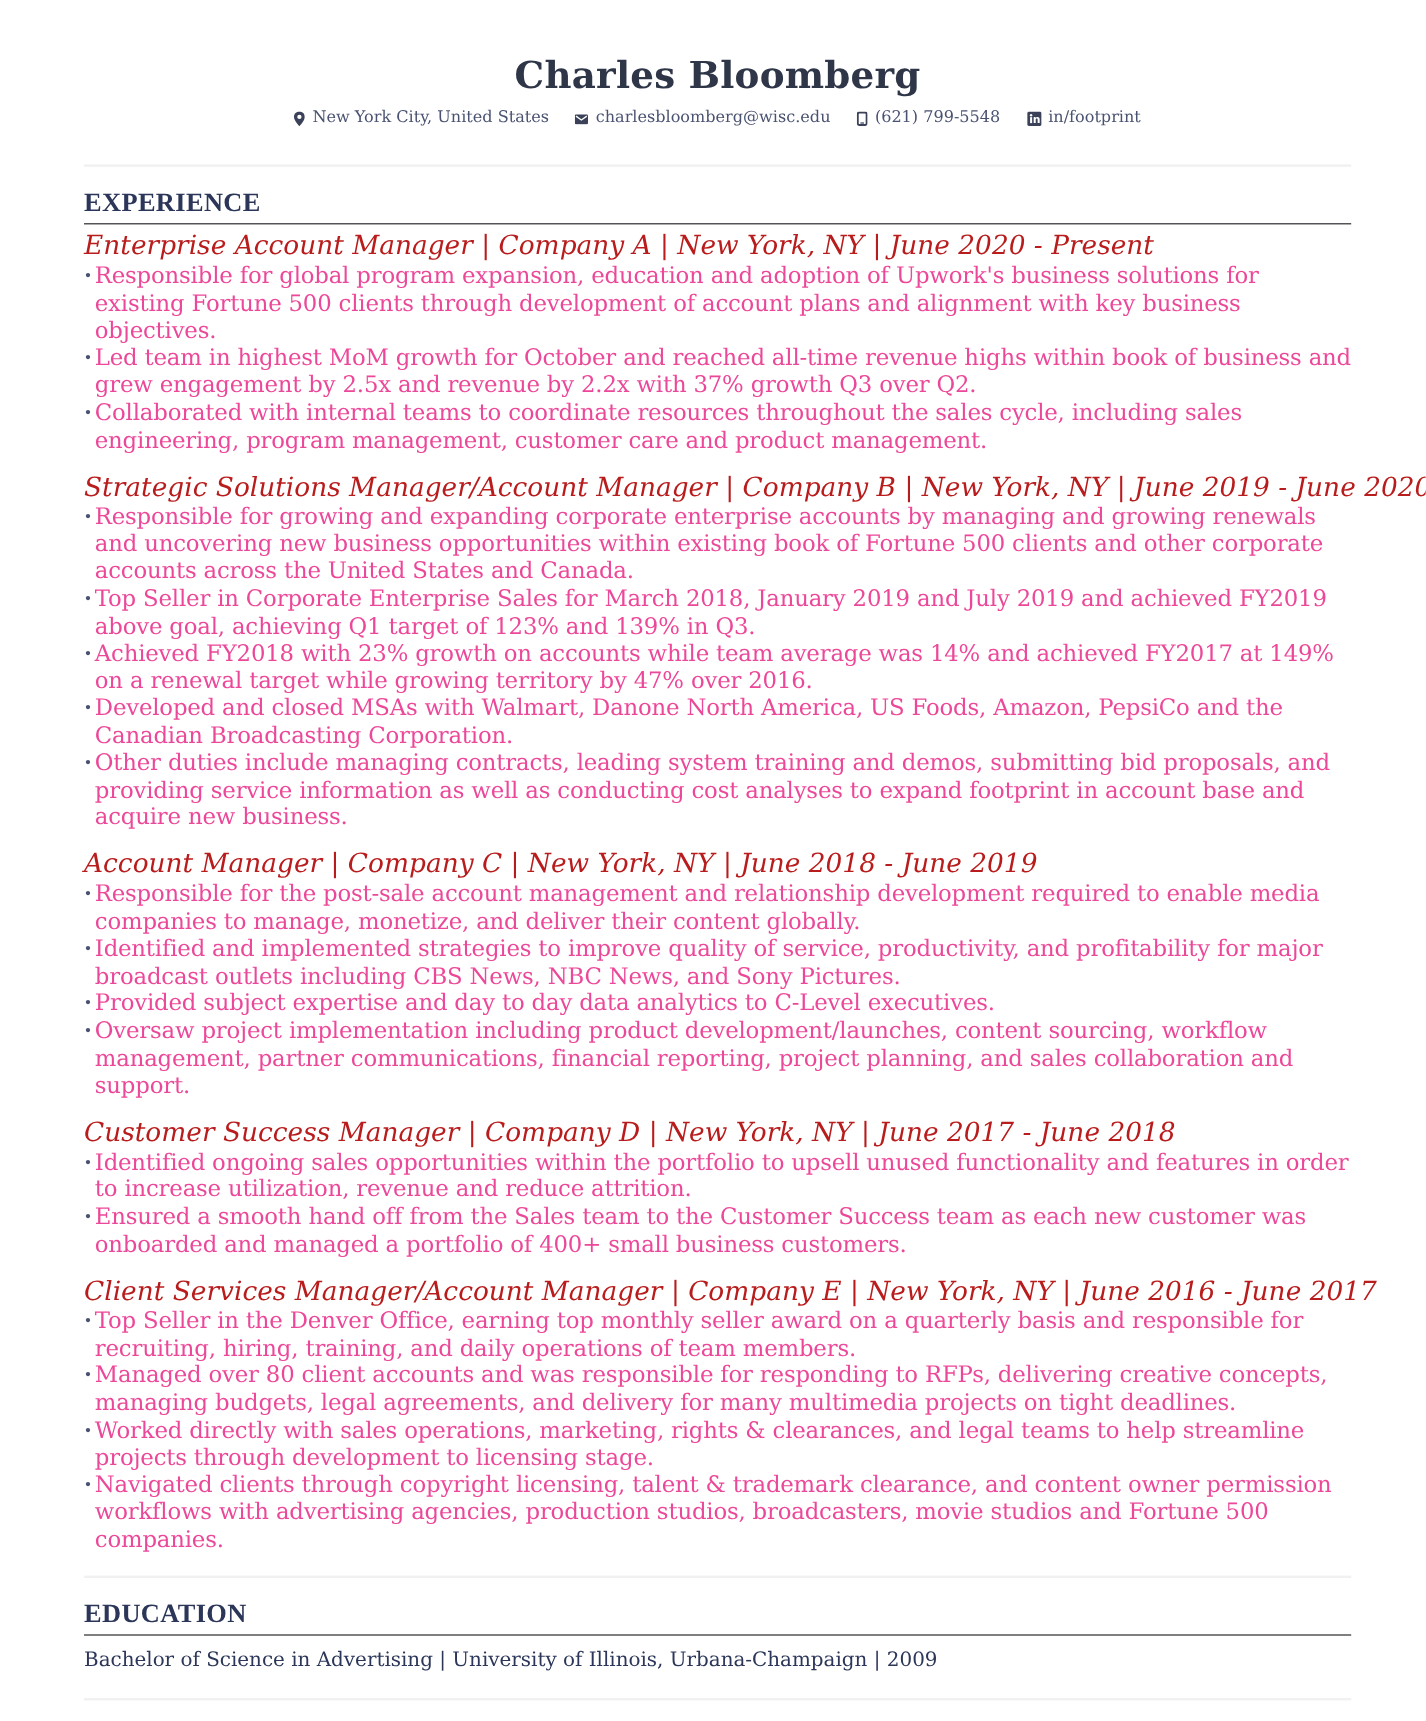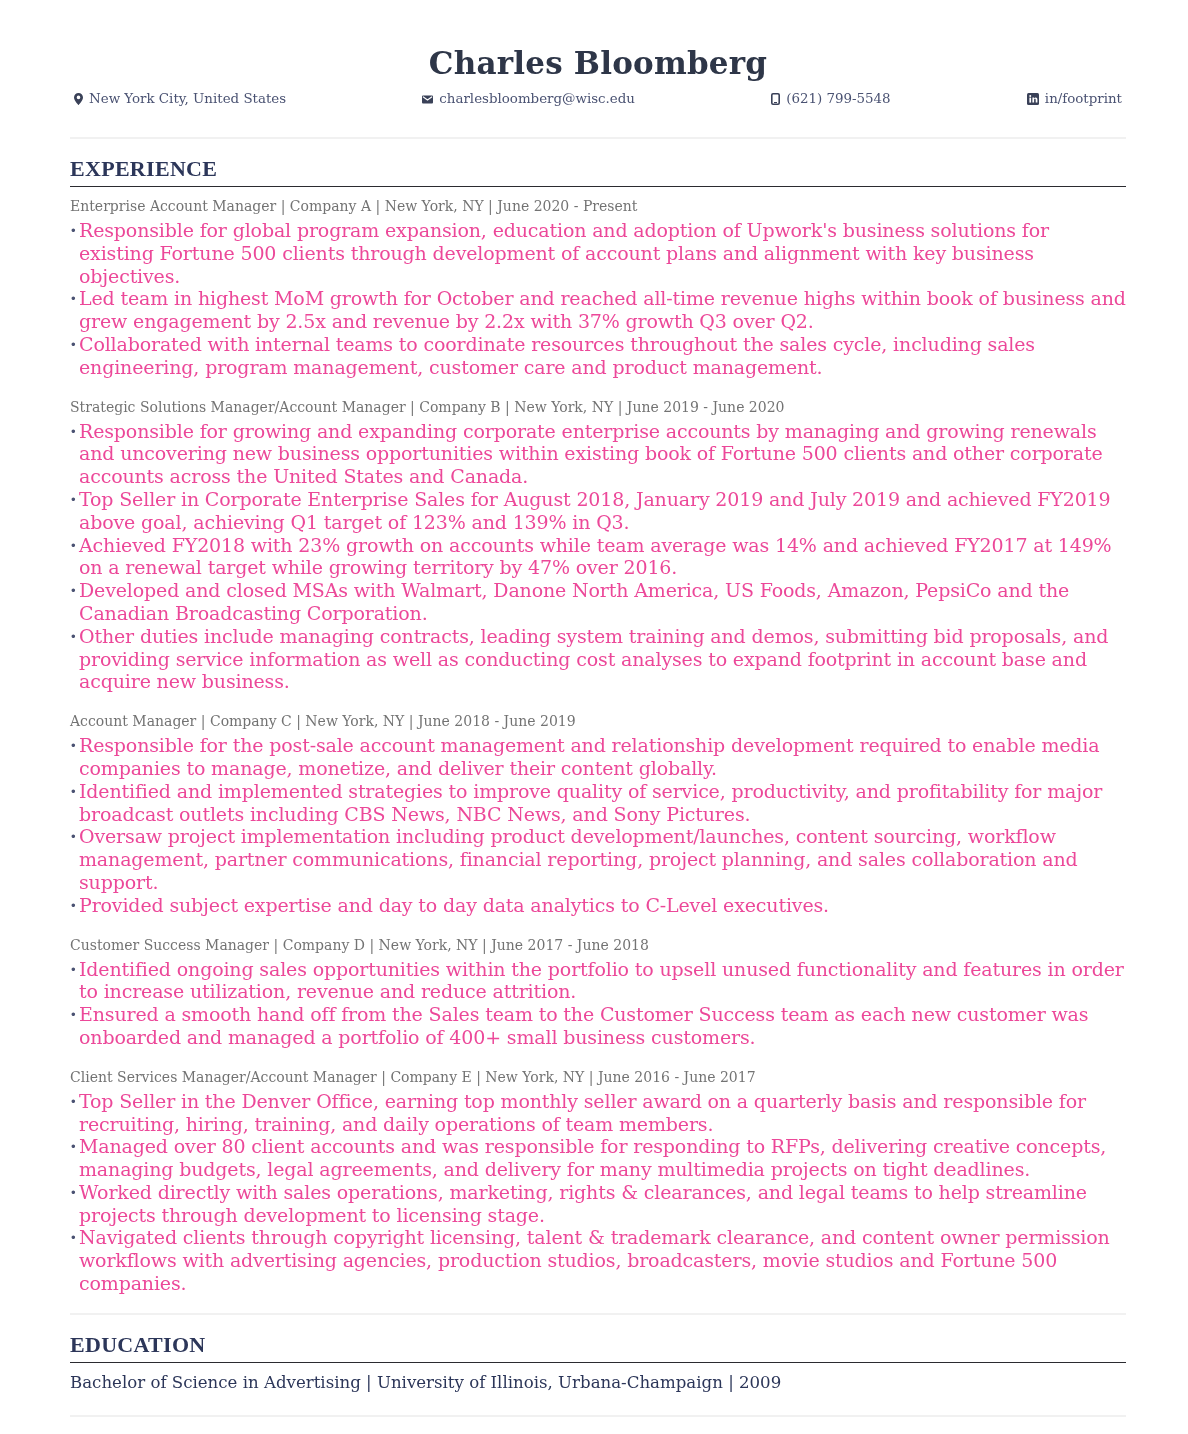--- a/index.html
+++ b/index.html
@@ -19,21 +19,21 @@
     font-size: 31px;
     color: #2e3648;
     letter-spacing: 0.2px;
     line-height: 38px;
   }
   .contact {
     margin-top: 8px;
     font-size: 13.4px;
     color: #4a5272;
     display: flex;
-    justify-content: space-between;
+    justify-content: center;
     align-items: center;
     gap: 14px;
     line-height: 18px;
   }
   .contact-item { display: inline-flex; align-items: center; margin: 0 4px; }
   .contact-item .ico { display: inline-block; margin-right: 6px; }
   .ico svg { display: block; }
 
   .rule-light { height: 2px; background: #f1f1f1; width: 1056px; }
   .rule-top { margin-top: 29px; }
@@ -45,26 +45,27 @@
     letter-spacing: 0.3px;
     line-height: 28px;
     padding-bottom: 3px;
     border-bottom: 1.5px solid #2b2b30;
   }
 
   .exp-section { margin-top: 16px; }
   .job { margin-top: 8px; }
   .job + .job { margin-top: 17px; }
   .job-title {
-    font-size: 14px;
-    color: #737373;
+    font-size: 22px;
+    color: #b91c1c;
     line-height: 22px;
     font-weight: 500;
     letter-spacing: 0px;
     white-space: nowrap;
+    font-style: italic;
   }
   .bullets { list-style: none; margin-top: 2px; }
   .bullet {
     position: relative;
     padding-left: 9px;
     font-size: 19px;
     line-height: 22.8px;
     color: #ec4899;
     letter-spacing: -0.15px;
   }
@@ -154,34 +155,34 @@
         <li class="bullet">Responsible for global program expansion, education and adoption of Upwork's business solutions for existing Fortune 500 clients through development of account plans and alignment with key business objectives.</li>
         <li class="bullet">Led team in highest MoM growth for October and reached all-time revenue highs within book of business and grew engagement by 2.5x and revenue by 2.2x with 37% growth Q3 over Q2.</li>
         <li class="bullet">Collaborated with internal teams to coordinate resources throughout the sales cycle, including sales engineering, program management, customer care and product management.</li>
       </ul>
     </div>
 
     <div class="job">
       <div class="job-title">Strategic Solutions Manager/Account Manager | Company B | New York, NY | June 2019 - June 2020</div>
       <ul class="bullets">
         <li class="bullet">Responsible for growing and expanding corporate enterprise accounts by managing and growing renewals and uncovering new business opportunities within existing book of Fortune 500 clients and other corporate accounts across the United States and Canada.</li>
-        <li class="bullet">Top Seller in Corporate Enterprise Sales for August 2018, January 2019 and July 2019 and achieved FY2019 above goal, achieving Q1 target of 123% and 139% in Q3.</li>
+        <li class="bullet">Top Seller in Corporate Enterprise Sales for March 2018, January 2019 and July 2019 and achieved FY2019 above goal, achieving Q1 target of 123% and 139% in Q3.</li>
         <li class="bullet">Achieved FY2018 with 23% growth on accounts while team average was 14% and achieved FY2017 at 149% on a renewal target while growing territory by 47% over 2016.</li>
         <li class="bullet">Developed and closed MSAs with Walmart, Danone North America, US Foods, Amazon, PepsiCo and the Canadian Broadcasting Corporation.</li>
         <li class="bullet">Other duties include managing contracts, leading system training and demos, submitting bid proposals, and providing service information as well as conducting cost analyses to expand footprint in account base and acquire new business.</li>
       </ul>
     </div>
 
     <div class="job">
       <div class="job-title">Account Manager | Company C | New York, NY | June 2018 - June 2019</div>
       <ul class="bullets">
         <li class="bullet">Responsible for the post-sale account management and relationship development required to enable media companies to manage, monetize, and deliver their content globally.</li>
         <li class="bullet">Identified and implemented strategies to improve quality of service, productivity, and profitability for major broadcast outlets including CBS News, NBC News, and Sony Pictures.</li>
+        <li class="bullet">Provided subject expertise and day to day data analytics to C-Level executives.</li>
         <li class="bullet">Oversaw project implementation including product development/launches, content sourcing, workflow management, partner communications, financial reporting, project planning, and sales collaboration and support.</li>
-        <li class="bullet">Provided subject expertise and day to day data analytics to C-Level executives.</li>
       </ul>
     </div>
 
     <div class="job">
       <div class="job-title">Customer Success Manager | Company D | New York, NY | June 2017 - June 2018</div>
       <ul class="bullets">
         <li class="bullet">Identified ongoing sales opportunities within the portfolio to upsell unused functionality and features in order to increase utilization, revenue and reduce attrition.</li>
         <li class="bullet">Ensured a smooth hand off from the Sales team to the Customer Success team as each new customer was onboarded and managed a portfolio of 400+ small business customers.</li>
       </ul>
     </div>

